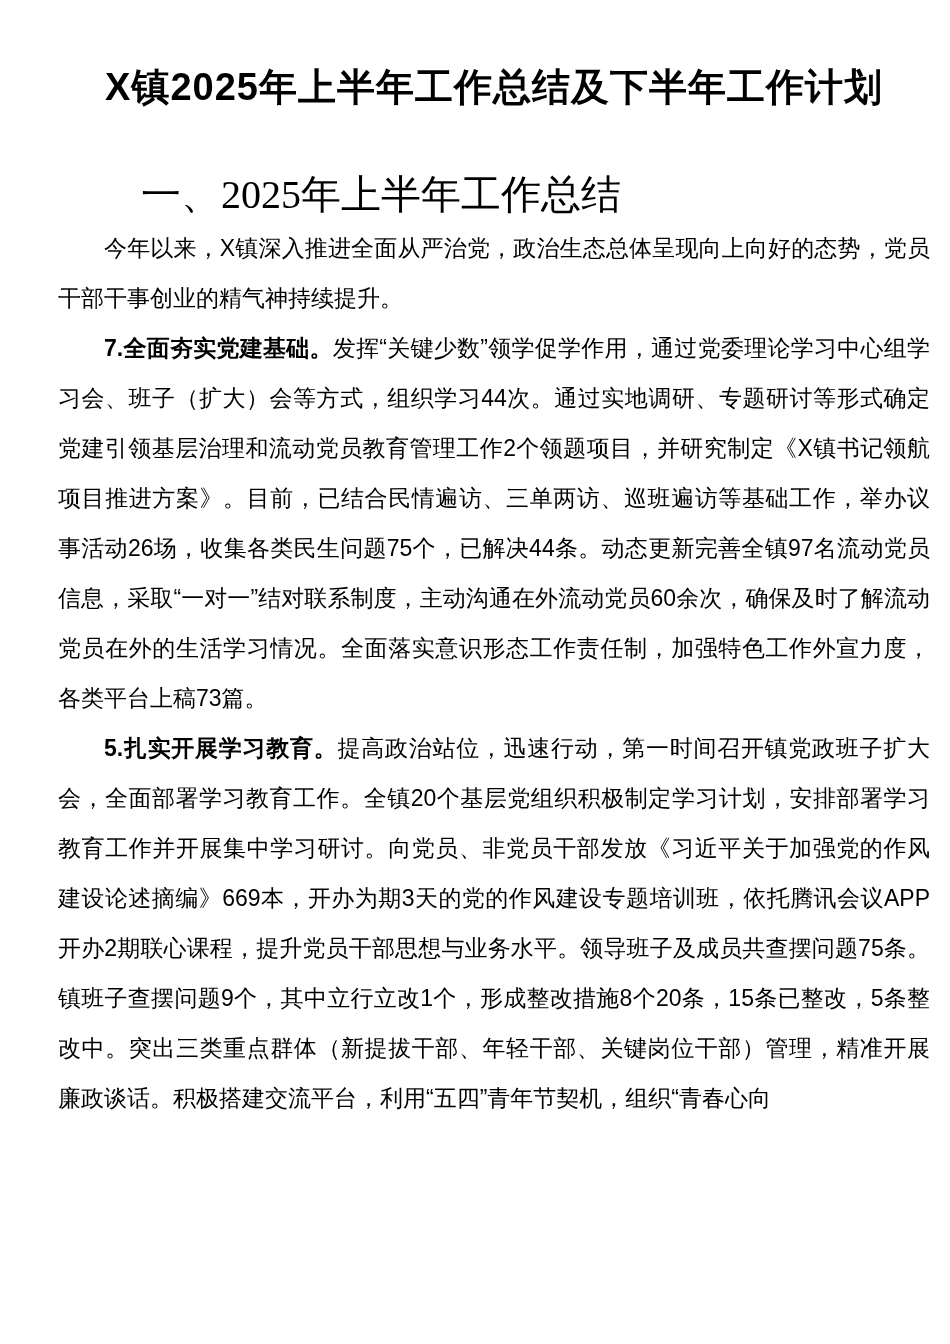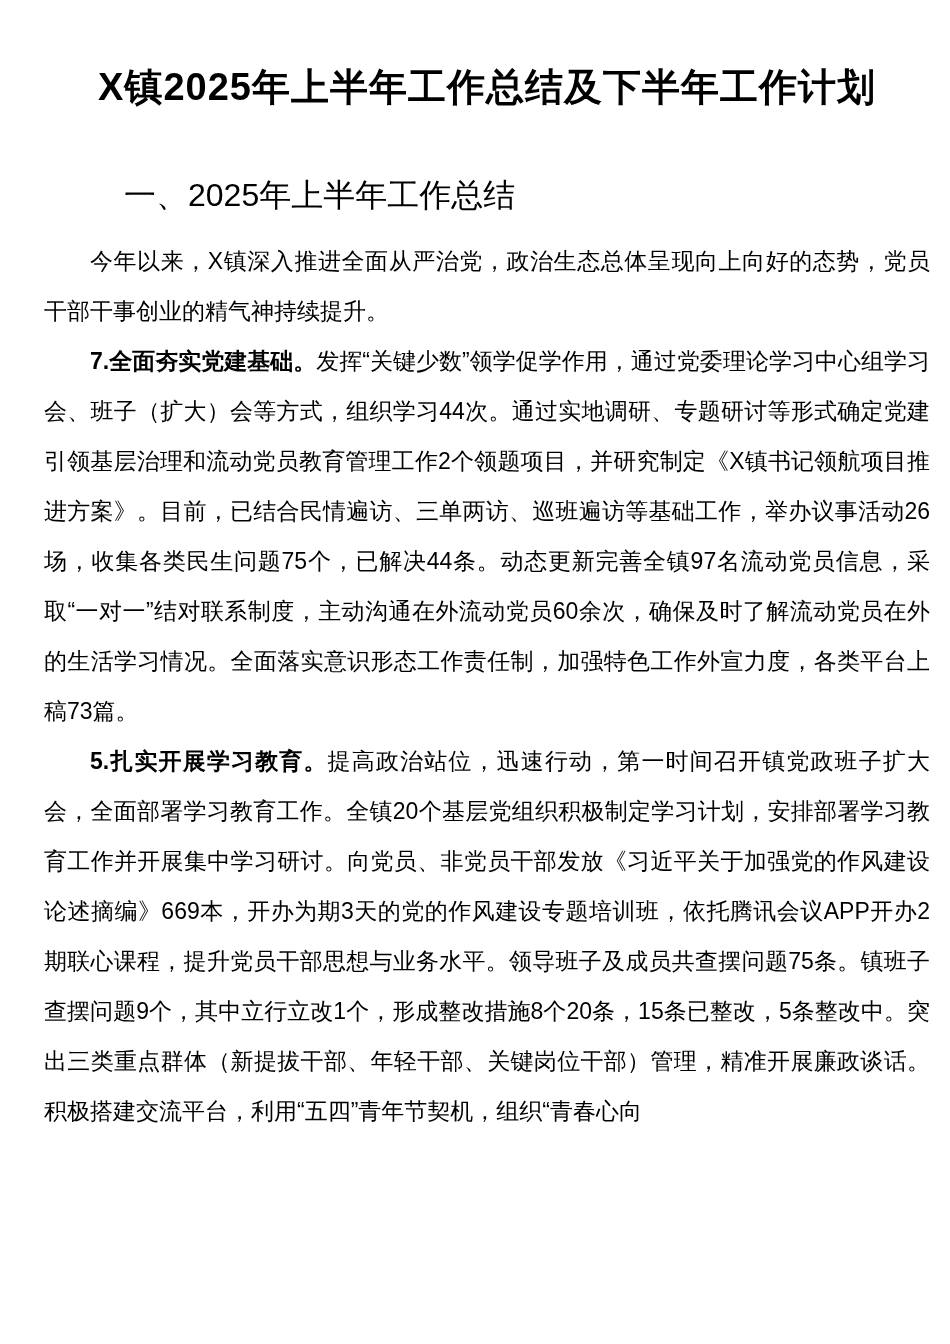--- a/index.html
+++ b/index.html
@@ -7,38 +7,39 @@
     padding: 0;
     background: #ffffff;
   }
   .page {
     position: relative;
     width: 950px;
     height: 1344px;
     box-sizing: border-box;
     background: #ffffff;
     color: #000000;
-    padding: 64px 20px 0 44px;
+    padding: 64px 20px 0 58px;
     overflow: hidden;
     font-family: "Liberation Sans", sans-serif;
   }
   .doc-title {
     font-size: 38px;
     font-weight: 700;
     text-align: center;
     line-height: 46px;
     margin: 0 0 60px 0;
     letter-spacing: 1px;
   }
   .section-heading {
-    font-size: 32px;
+    font-size: 40px;
     line-height: 50px;
-    margin: 16px;
+    margin: 3px;
     text-indent: 2em;
     font-weight: 400;
+    font-family: Liberation Serif, serif;
   }
   .para {
     font-size: 23px;
     line-height: 50px;
     margin: 0;
     text-indent: 2em;
     text-align: justify;
   }
   .para-lead {
     font-weight: 700;

